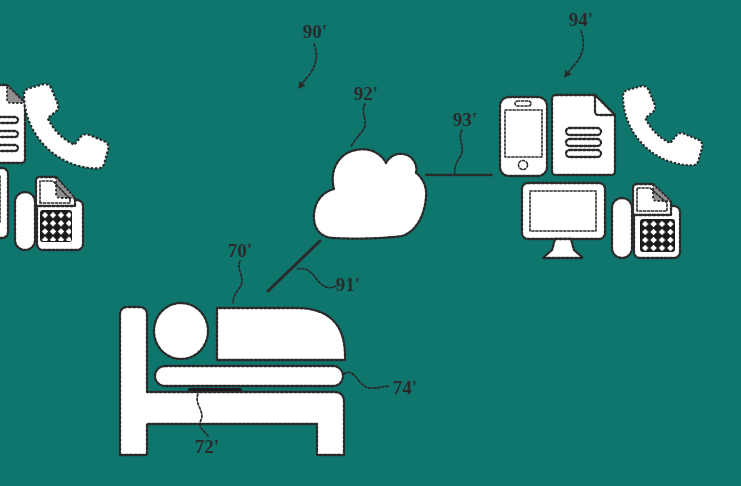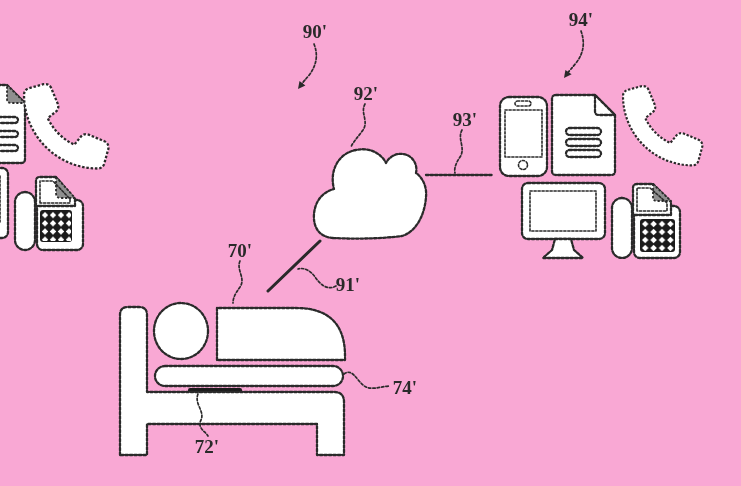--- a/index.html
+++ b/index.html
@@ -1,17 +1,17 @@
 <!DOCTYPE html>
 <html><head>
 <meta charset="utf-8">
 <style>
   html,body { margin:0; padding:0; background:#ffffff; }
   .stage {
-    position:relative; width:741px; height:486px; background:#f9a8d4;
+    position:relative; width:741px; height:486px; background:#0f766e;
     overflow:hidden; font-family:"Liberation Serif", serif;
   }
   svg { display:block; }
   .ink   { stroke:#2a2a2a; fill:none; stroke-width:2.3;
            stroke-dasharray:2.6 1.9; stroke-linecap:round; stroke-linejoin:round; }
   .inkw  { stroke:#2a2a2a; fill:#ffffff; stroke-width:2.3;
            stroke-dasharray:2.6 1.9; stroke-linecap:round; stroke-linejoin:round; }
   .thin  { stroke:#2a2a2a; fill:none; stroke-width:1.6;
            stroke-dasharray:2.2 1.8; stroke-linecap:round; stroke-linejoin:round; }
   .leader{ stroke:#2a2a2a; fill:none; stroke-width:1.7;

